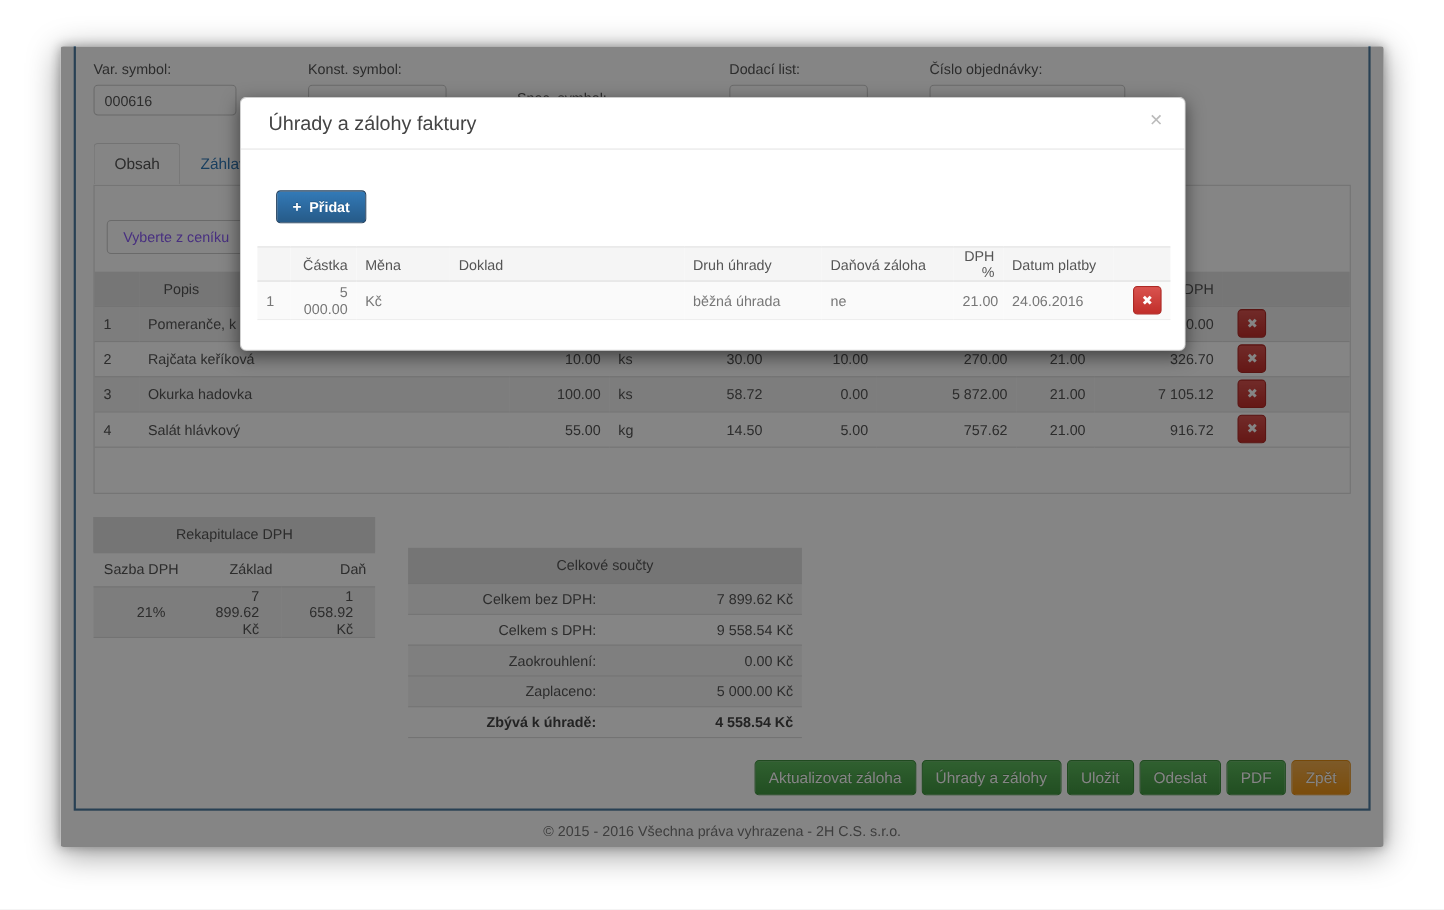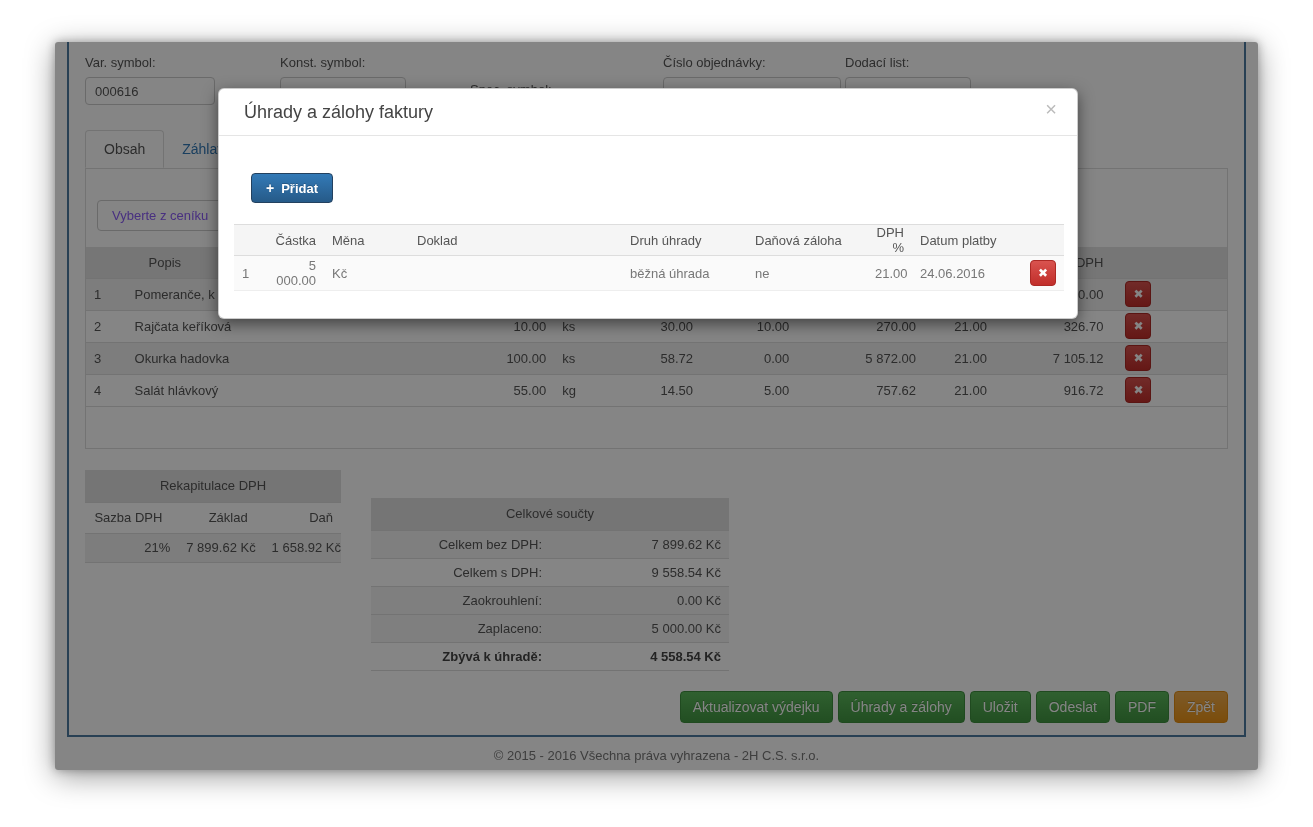--- a/index.html
+++ b/index.html
@@ -81,21 +81,21 @@
     background:linear-gradient(#d9534f,#c12e2a); color:#fff; font-size:12px; font-weight:bold;
     line-height:24px; text-align:center; cursor:pointer; vertical-align:middle; margin-left:6px;
   }
 
   
   .summary { position:absolute; top:429px; left:16px; display:flex; align-items:flex-start; }
   .recap-table { width:256px; font-size:13px; color:#555; }
   .recap-table .tbl-title { background:#e0e0e0; text-align:center; height:32px; font-size:13px; }
   .recap-table th { font-weight:normal; height:31px; padding:0 8px; text-align:right;
     border-bottom:1px solid #ddd; }
-  .recap-table td { height:29px; padding:0 0; text-align:right; background:#efefef;
+  .recap-table td { height:29px; padding:0 20px; text-align:right; background:#efefef;
     border-bottom:1px solid #ddd;margin-left:43px; }
   .recap-table .tbl-title td { background:#e0e0e0; text-align:center; }
 
   .totals-table { width:358px; margin-left:30px; font-size:13px; color:#555;margin-top:28px; }
   .totals-table .tbl-title td { background:#e0e0e0; text-align:center; height:32px; }
   .totals-table td { height:28px; padding:0 8px; text-align:right; border-bottom:1px solid #ddd; }
   .totals-table tr.stripe td { background:#f4f4f4; }
   .totals-table tr.bold td { font-weight:bold; color:#444; }
   .t-label{ width:60%; } .t-value{ width:40%; }
 
@@ -156,26 +156,26 @@
       </div>
       <div class="field">
         <label>Konst. symbol:</label>
         <input class="w126" value="" style="">
       </div>
       <div class="field">
         <label>Spec. symbol:</label>
         <input class="w126" value="" style="">
       </div>
       <div class="field">
+        <label>Dodací list:</label>
+        <input class="w126" value="" style="">
+      </div>
+      <div class="field">
         <label>Číslo objednávky:</label>
         <input class="w178" value="" style="">
-      </div>
-      <div class="field">
-        <label>Dodací list:</label>
-        <input class="w126" value="" style="">
       </div>
     </div>
 
     <div class="tabs">
       <div class="tab active">Obsah</div>
       <div class="tab link">Záhlaví</div>
     </div>
 
     <div class="tab-content">
       <span class="select-btn">Vyberte z ceníku</span>
@@ -290,21 +290,21 @@
           </tr>
           <tr class="bold">
             <td class="t-label">Zbývá k úhradě:</td>
             <td class="t-value">4 558.54 Kč</td>
           </tr>
         </tbody>
       </table>
     </div>
 
     <div class="actions">
-      <span class="btn">Aktualizovat výdejku</span>
+      <span class="btn">Aktualizovat záloha</span>
       <span class="btn">Úhrady a zálohy</span>
       <span class="btn">Uložit</span>
       <span class="btn">Odeslat</span>
       <span class="btn">PDF</span>
       <span class="btn warn">Zpět</span>
     </div>
 
   </div>
 
   <div class="footer">© 2015 - 2016 Všechna práva vyhrazena - 2H C.S. s.r.o.</div>

